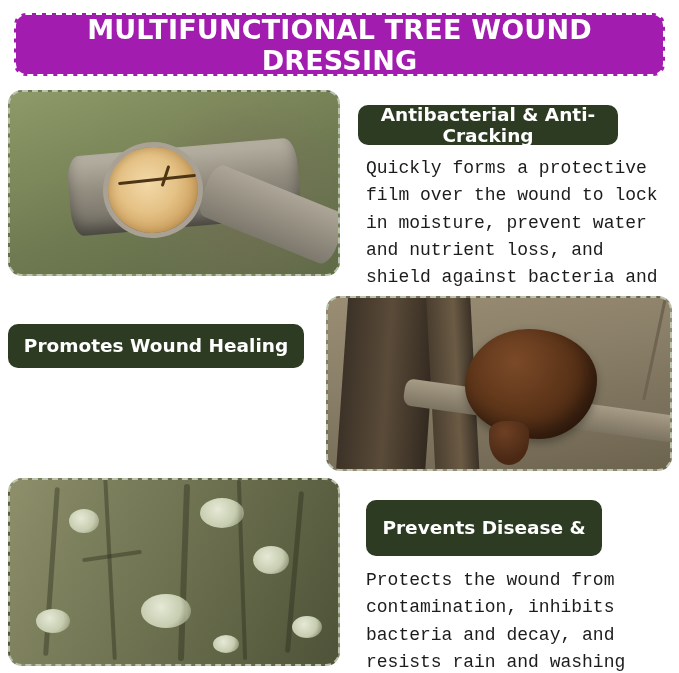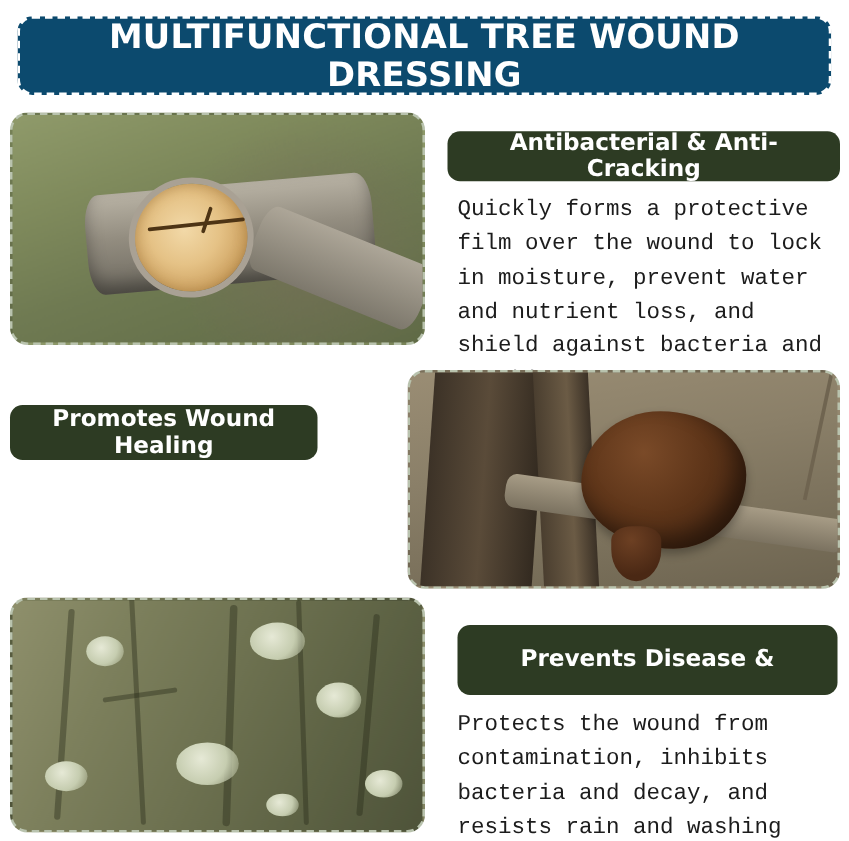--- a/index.html
+++ b/index.html
@@ -17,21 +17,21 @@
     overflow: hidden;
   }
 
   
   .title-bar {
     position: absolute;
     left: 14px;
     top: 13px;
     width: 651px;
     height: 63px;
-    background: #0c4a6e;
+    background: #a21caf;
     border-radius: 12px;
     display: flex;
     align-items: center;
     justify-content: center;
     border: 2px dashed #ffffff;
   }
   .title-bar .title-text {
     color: #ffffff;
     font-size: 27px;
     font-weight: bold;
@@ -114,25 +114,25 @@
   }
   #photo-cut .crack2 {
     position: absolute; left: 47%; top: 40%;
     width: 3px; height: 22px;
     background: #4d3415;
     transform: rotate(18deg);
     border-radius: 2px;
   }
 
   
-  #chip-antibacterial { left: 358px; top: 105px; width: 314px; height: 40px; }
+  #chip-antibacterial { left: 358px; top: 105px; width: 260px; height: 40px; }
   #para-antibacterial { left: 366px; top: 155px; width: 308px; }
 
   
-  #chip-healing { left: 8px; top: 324px; width: 246px; height: 44px; }
+  #chip-healing { left: 8px; top: 324px; width: 296px; height: 44px; }
   #para-healing { left: 14px; top: 376px; width: 300px; }
 
   
   #photo-dressing {
     left: 326px; top: 296px; width: 346px; height: 175px;
     background:
       linear-gradient(170deg, #9a8d74 0%, #8a7f68 40%, #6d6450 100%);
   }
   #photo-dressing .bg-trunk {
     position: absolute; left: 4%; top: -8%;
@@ -185,21 +185,21 @@
     border-radius: 3px;
   }
   #photo-bark .lichen {
     position: absolute;
     border-radius: 50%;
     background: radial-gradient(circle at 40% 38%, #e6e9d6 0%, #c6cdb0 55%, rgba(198,205,176,0.15) 100%);
   }
 
   
   #chip-prevents {
-    left: 366px; top: 500px; width: 304px; height: 56px;
+    left: 366px; top: 500px; width: 236px; height: 56px;
     flex-direction: column;
   }
   #para-prevents { left: 366px; top: 567px; width: 310px; }
 </style>
 </head>
 <body>
 
 <div class="page">
 
   <div class="title-bar">

